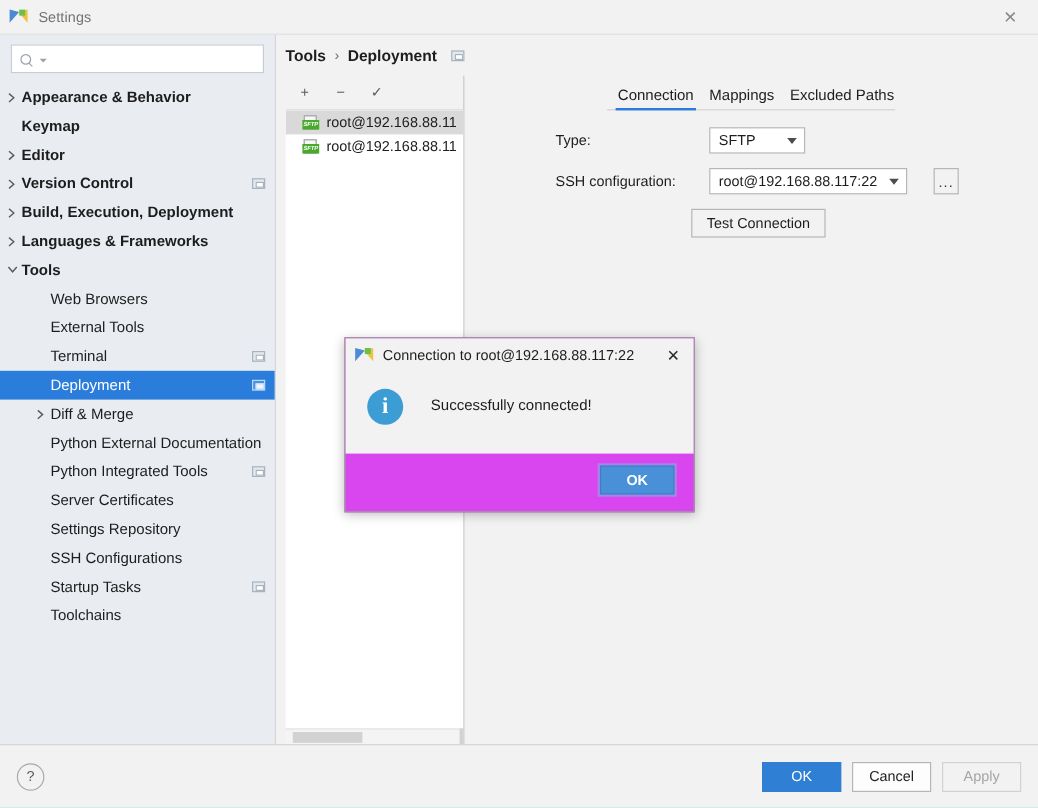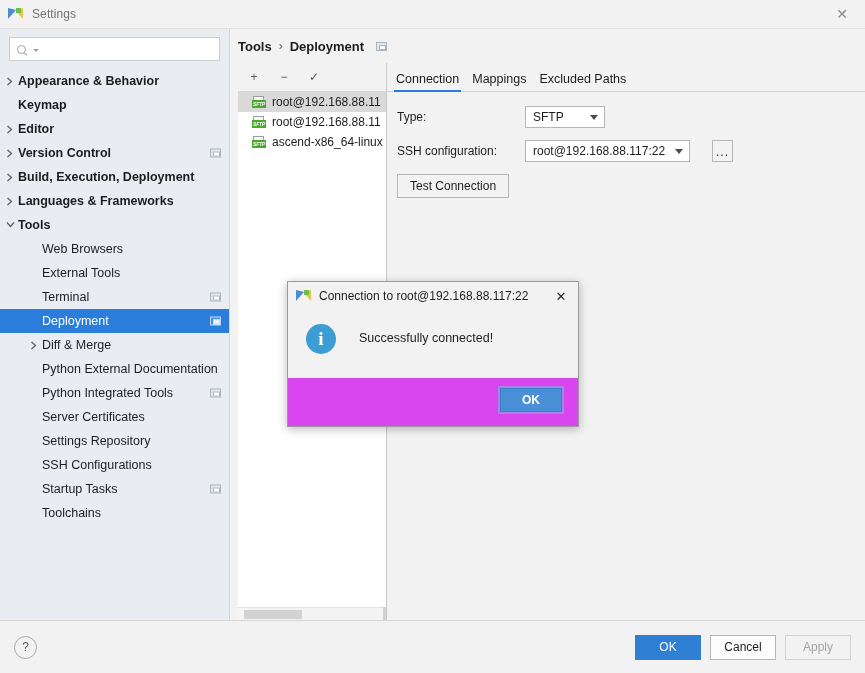--- a/index.html
+++ b/index.html
@@ -225,21 +225,21 @@
   .hscroll .thumb {
     position: absolute; left: 6px; top: 2px;
     width: 58px; height: 9px; background: #d2d2d2;
   }
   .hscroll .vedge {
     position: absolute; right: 0px; top: -1px; bottom: 0;
     width: 3px; background: #d2d2d2;
   }
 
   
-  .form-col { flex: 1; min-width: 0; display: flex; flex-direction: column; }
+  .form-col { flex: 1; min-width: 0; display: flex; flex-direction: column; align-items: center; }
   .tabs {
     height: 28px; display: flex; align-items: flex-end;
     padding-left: 8px; gap: 11px;
     border-bottom: 1px solid #d3d3d3;
   }
   .tab {
     font-size: 12.5px; color: #1d1d1d;
     padding: 0 1px 5px 1px;
     position: relative;
   }
@@ -270,20 +270,21 @@
   .combo.type { width: 80px; }
   .combo.ssh { width: 165px; }
   .ellipsis-btn {
     width: 21px; height: 22px; margin-left: 7px;
     background: #f2f2f2; border: 1px solid #b6b6b6;
     display: flex; align-items: flex-end; justify-content: center;
     font-size: 12px; color: #333; box-sizing: border-box;
     padding-bottom: 2px; letter-spacing: 1px;
   }
   .test-btn {
+    margin-left: 113px;
     height: 24px; padding: 0 12px;
     background: #f2f2f2; border: 1px solid #b6b6b6;
     font-size: 12px; display: inline-flex; align-items: center;
     box-sizing: border-box;
   }
 
   
   .bottombar {
     height: 52px; min-height: 52px;
     border-top: 1px solid #d5d5d5;
@@ -529,27 +530,20 @@
                 </span>
                 <span>root@192.168.88.11</span>
               </div>
               <div class="server-row">
                 <span class="sftp-icon">
                   <i class="page"></i>
                   <i class="tag">SFTP</i>
                 </span>
                 <span>root@192.168.88.11</span>
               </div>
-              <div class="server-row">
-                <span class="sftp-icon">
-                  <i class="page"></i>
-                  <i class="tag">SFTP</i>
-                </span>
-                <span>ascend-x86_64-linux</span>
-              </div>
             </div>
           <div class="hscroll">
             <span class="thumb"></span>
             <span class="vedge"></span>
           </div>
         </div>
 
         <div class="form-col">
           <div class="tabs" id="tabs">
               <span class="tab active">Connection</span>

